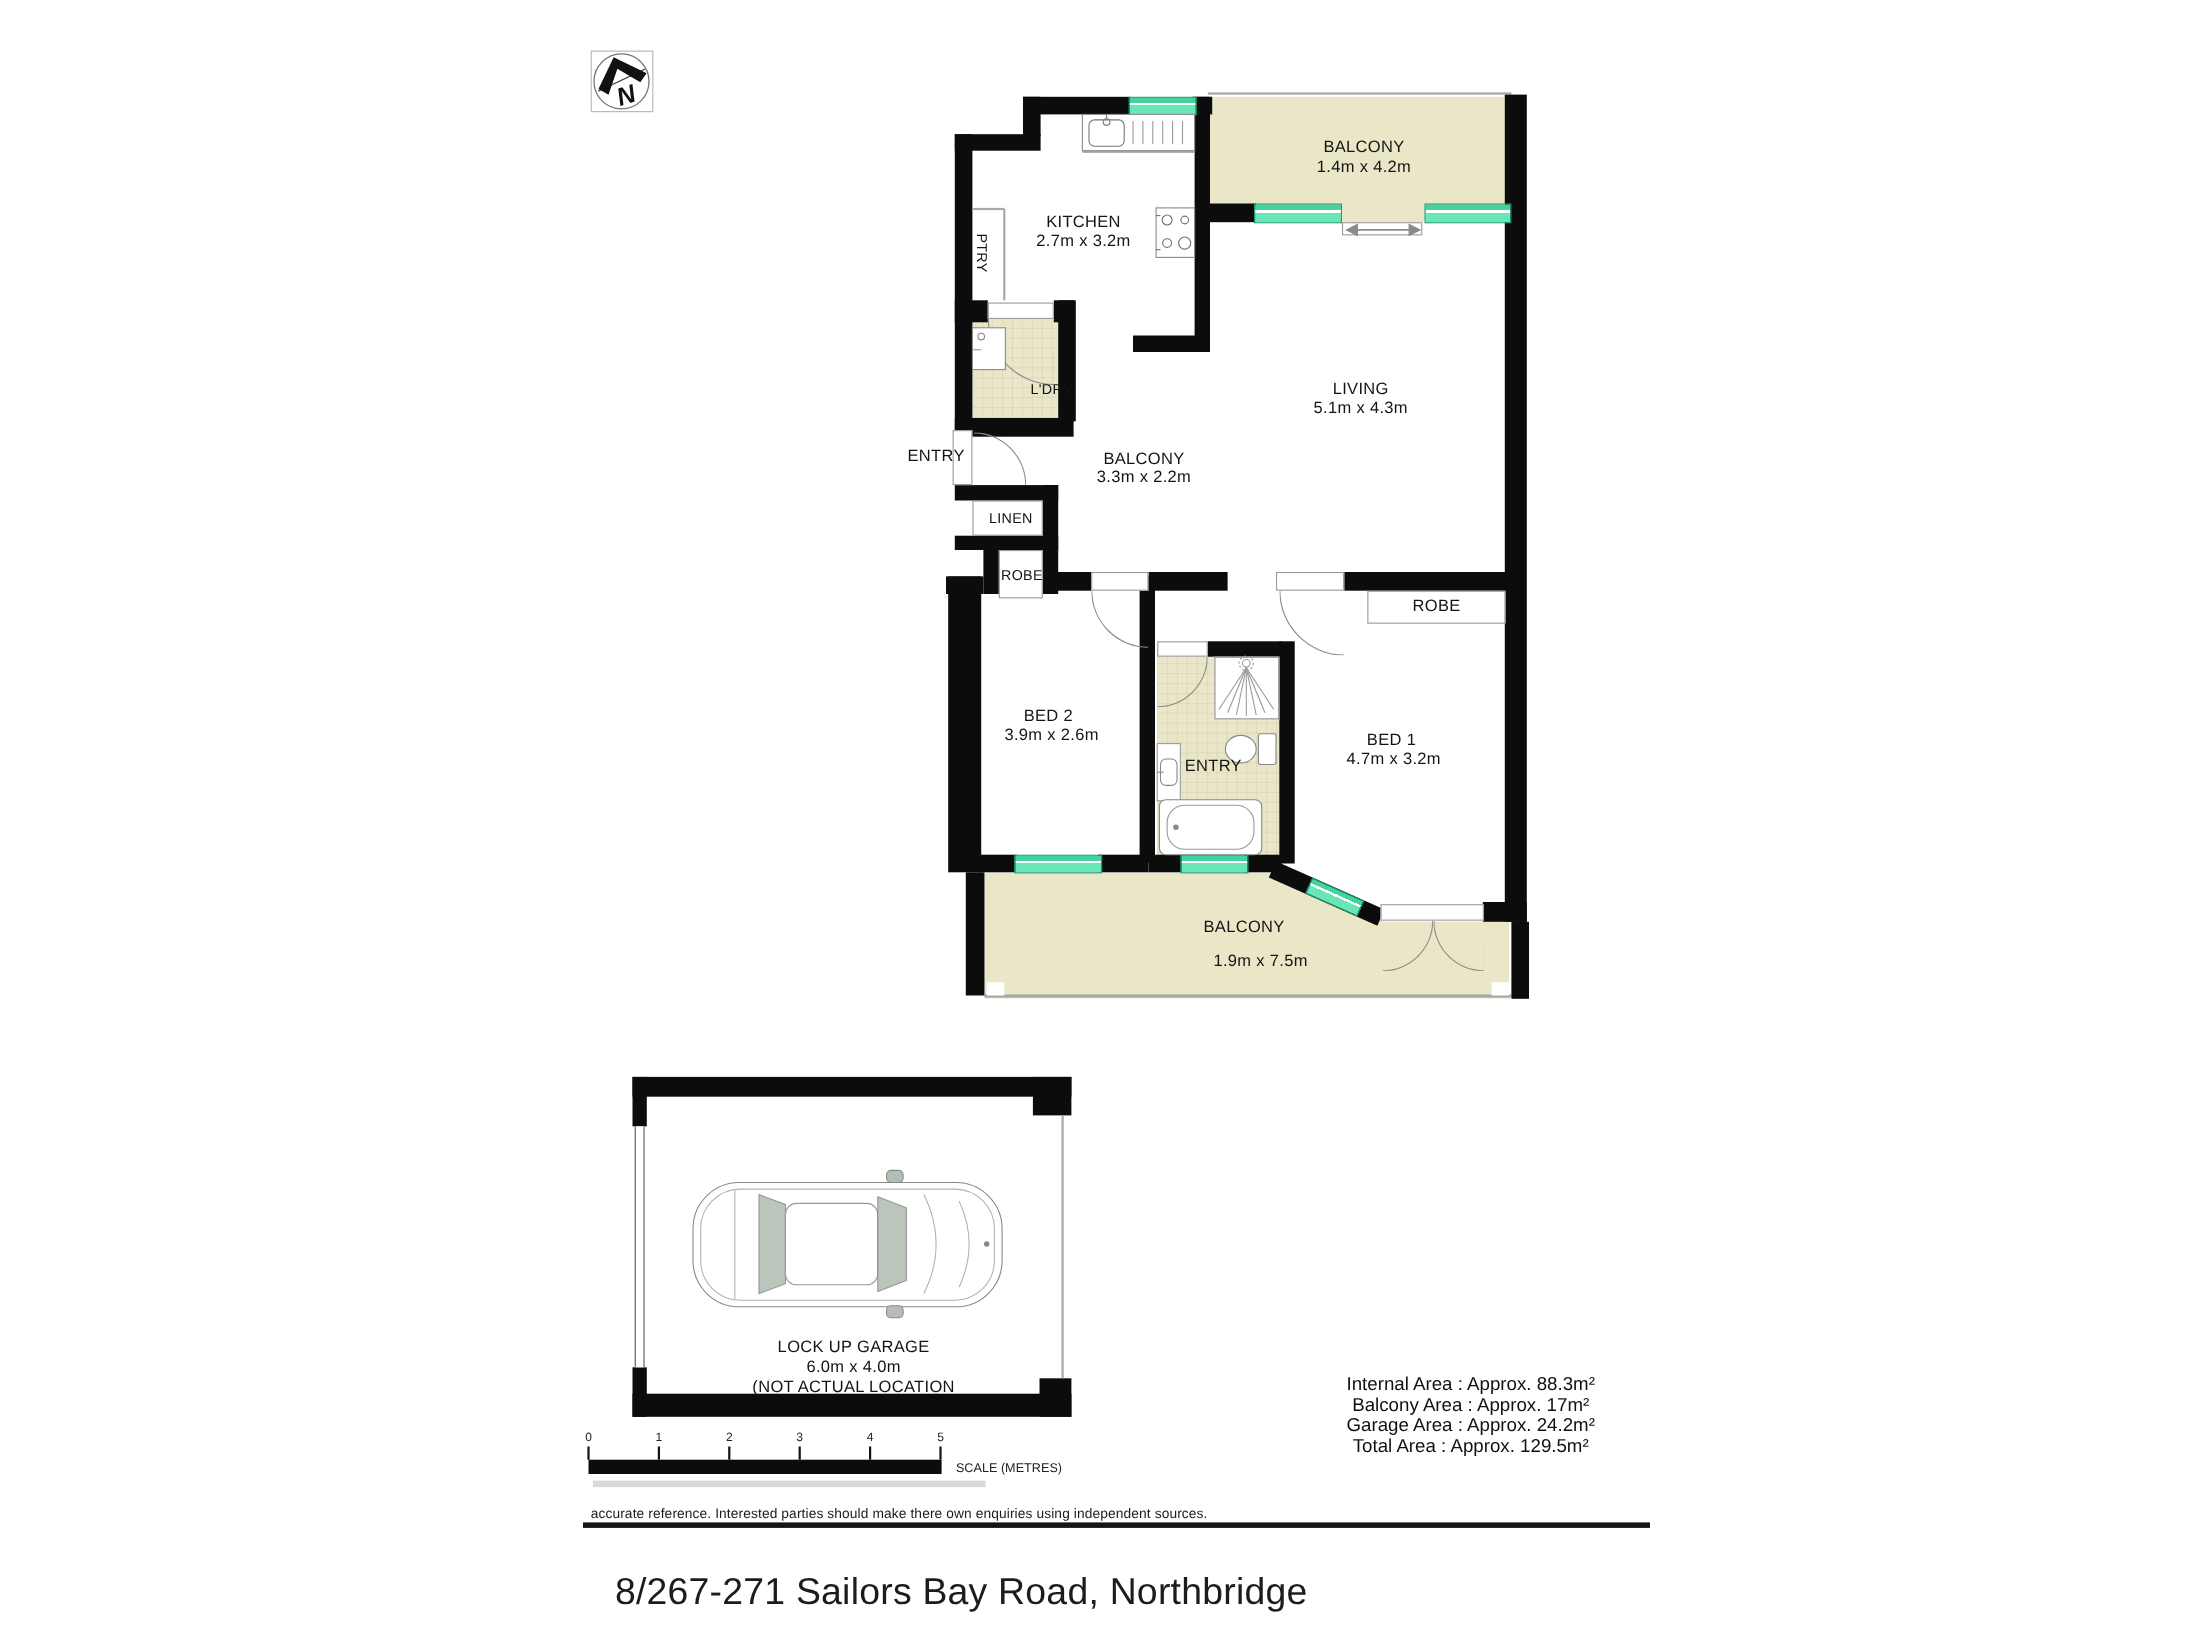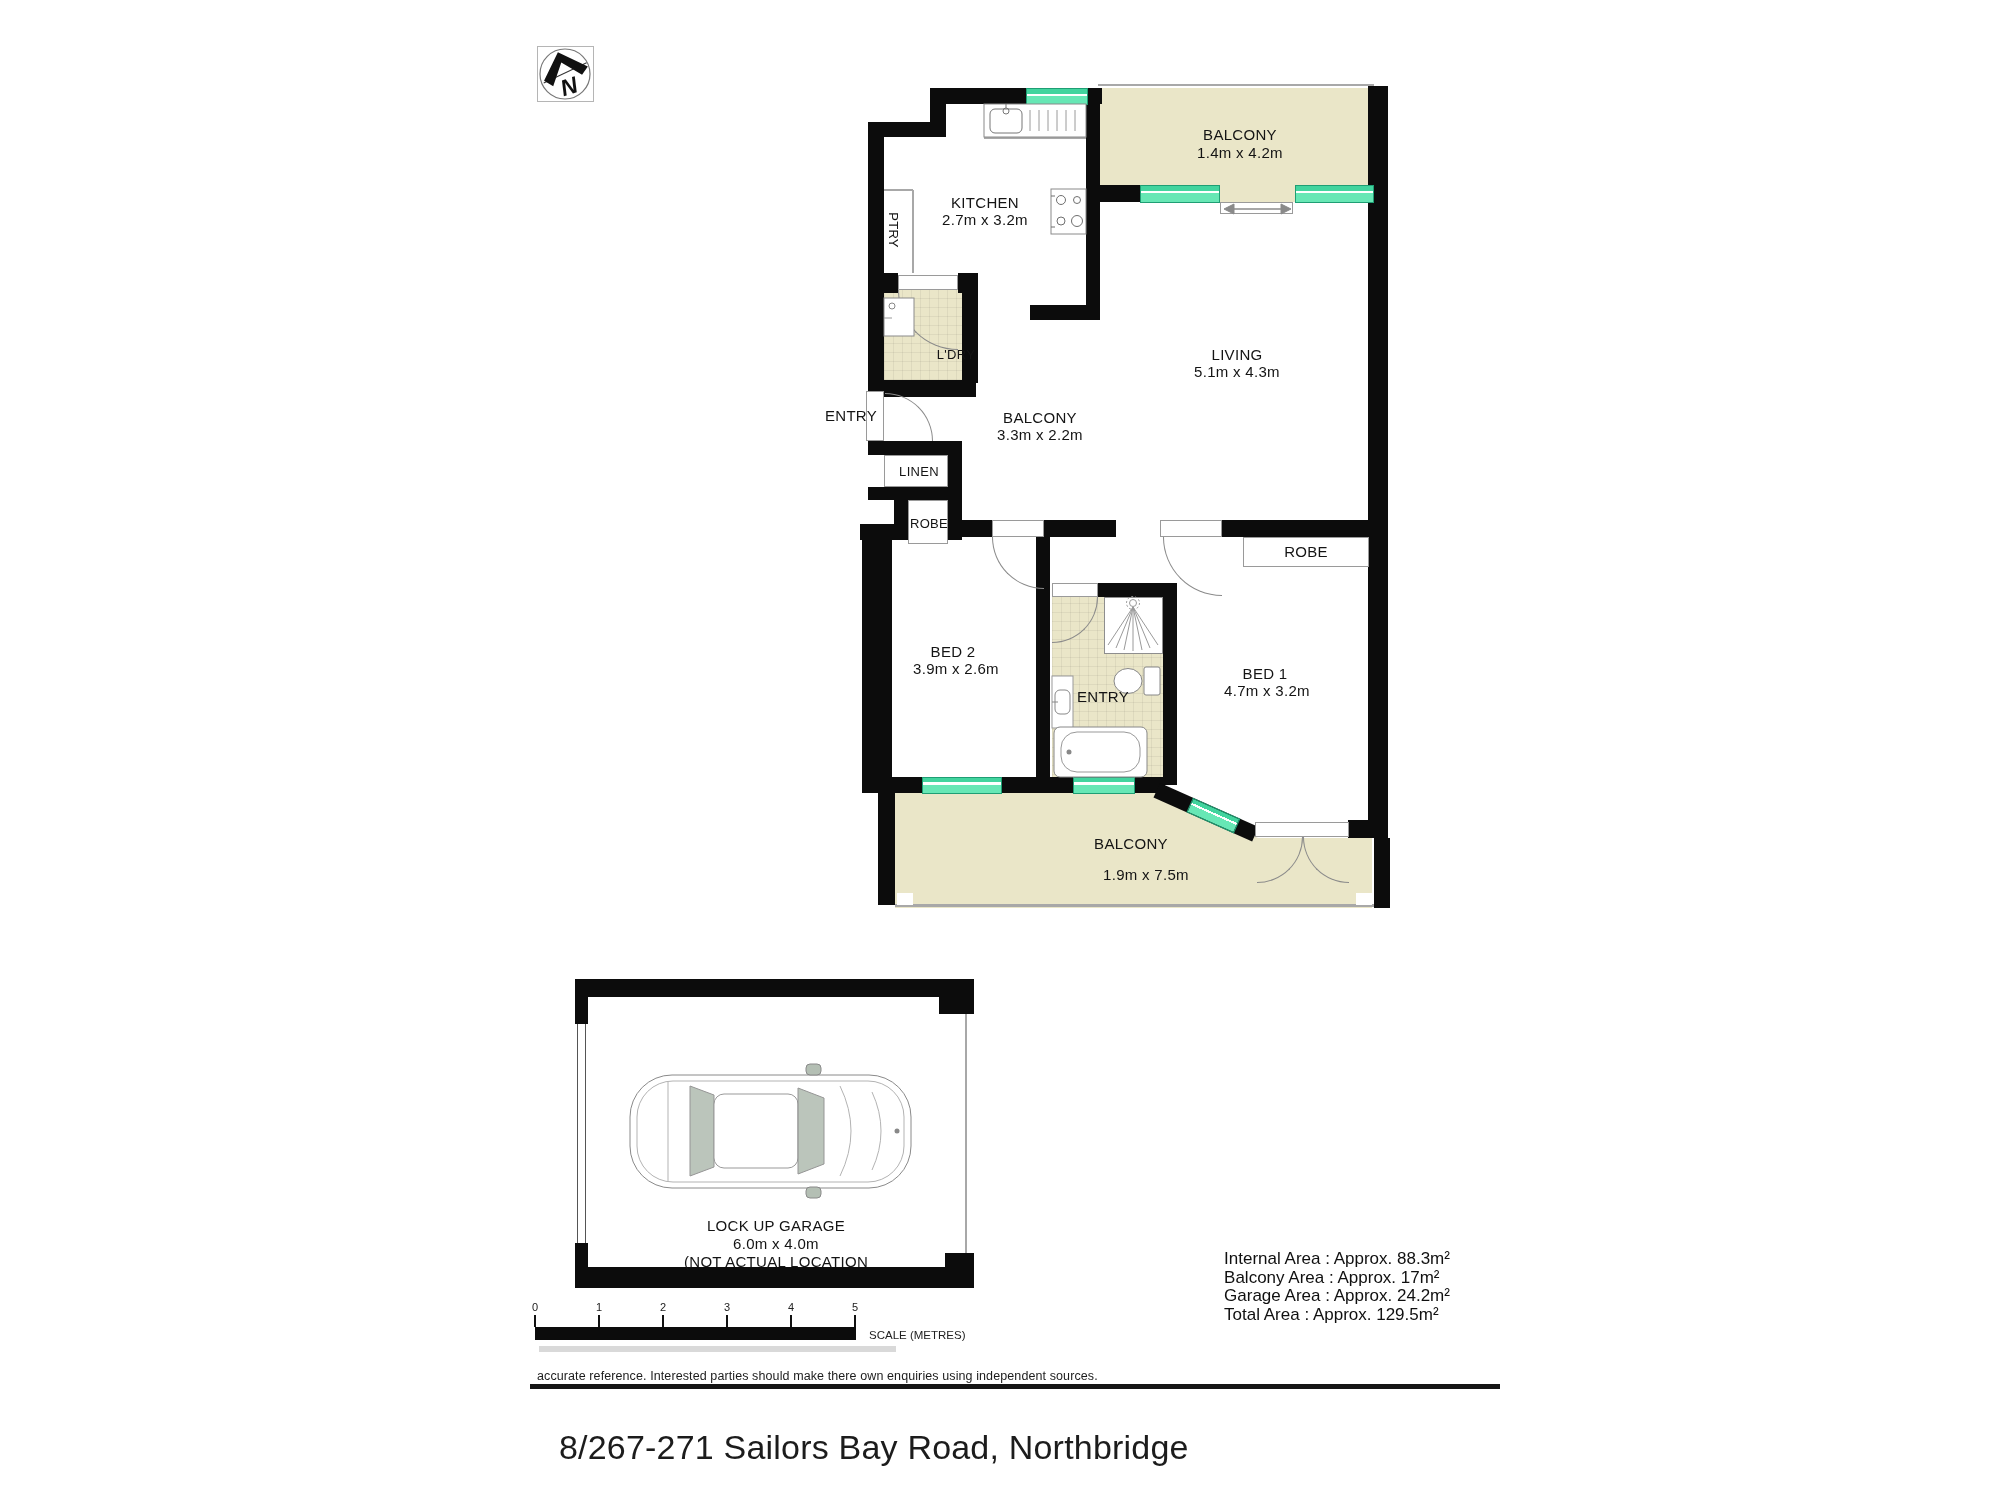--- a/index.html
+++ b/index.html
@@ -17,21 +17,21 @@
   .whitebox{position:absolute;border:1px solid #8e8e8e;background:#fff;box-sizing:border-box;}
   .gray-line{position:absolute;background:#a8a8a8;}
   .arc{position:absolute;border:0 solid #8a8a8a;box-sizing:border-box;}
   .arc-sw{border-left-width:1.5px;border-bottom-width:1.5px;border-bottom-left-radius:100% 100%;}
   .arc-se{border-right-width:1.5px;border-bottom-width:1.5px;border-bottom-right-radius:100% 100%;}
   .arc-ne{border-top-width:1.5px;border-right-width:1.5px;border-top-right-radius:100% 100%;}
   .lbl{position:absolute;font-size:15px;color:#141414;white-space:nowrap;
        transform:translate(-50%,-50%);letter-spacing:.3px;}
   .lbl.sm{font-size:13px;}
   .lbl.vert{writing-mode:vertical-rl;}
-  .areas-line{font-size:17px;color:#101010;text-align:left;line-height:18.5px;}
+  .areas-line{font-size:17px;color:#101010;text-align:center;line-height:18.5px;}
   .disc{position:absolute;font-size:12.5px;color:#1c1c1c;letter-spacing:.1px;white-space:nowrap;}
   .tickn{position:absolute;transform:translate(-50%,0);font-size:11px;color:#222;}
   .logo{position:absolute;font-family:"Liberation Serif",serif;font-weight:700;
         font-size:80px;line-height:66px;letter-spacing:-1px;}
   .addr{position:absolute;font-size:34px;color:#1c1c1c;letter-spacing:.2px;margin-left:27px;}
   svg{display:block;}
 </style>
 </head>
 <body>
 

